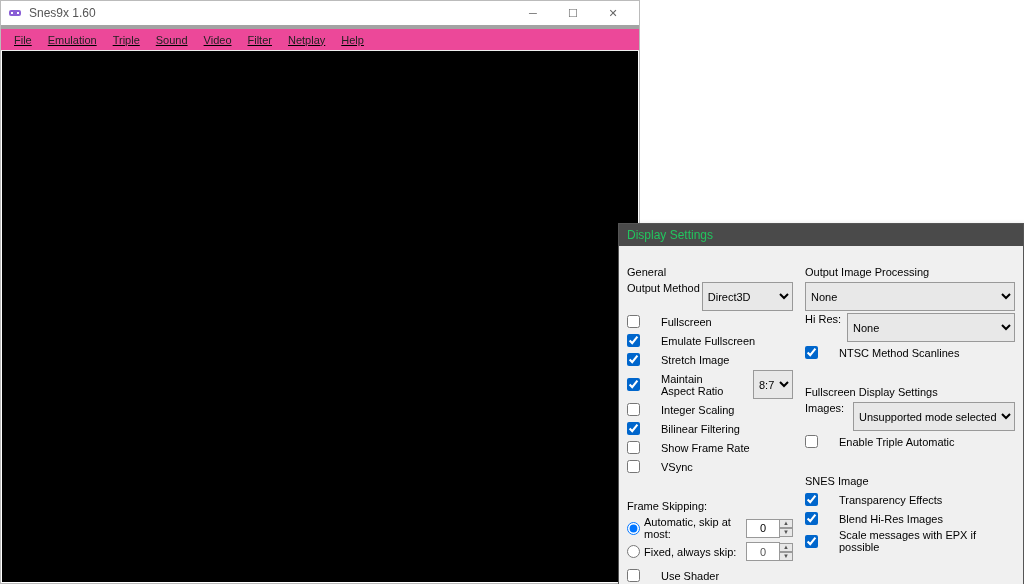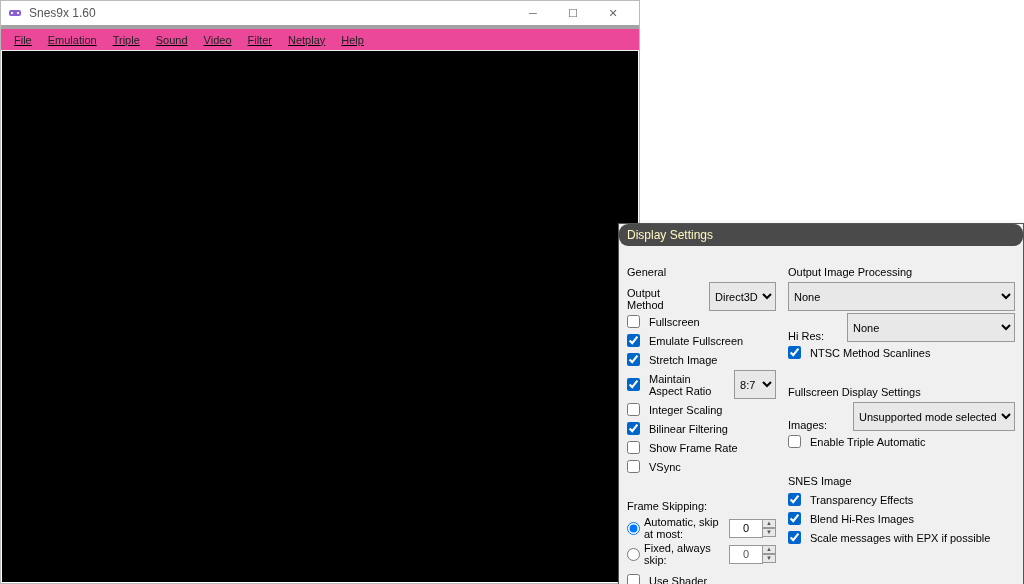--- a/index.html
+++ b/index.html
@@ -11,27 +11,27 @@
 .titlebar .icon { width: 16px; height: 16px; margin-right: 6px; display: flex; align-items: center; justify-content: center; }
 .titlebar .title { flex: 1; color: #555; font-size: 12px; }
 .titlebar .winbtns { display: flex; gap: 0; }
 .titlebar .winbtn { width: 40px; height: 24px; display: flex; align-items: center; justify-content: center; color: #666; cursor: default; }
 .menubar { height: 22px; display: flex; align-items: center; gap: 0; padding: 0 5px; background: #ec4899; border-bottom: 1px solid #eee; text-decoration: underline; }
 .menubar .menuitem { padding: 2px 8px; color: #222; cursor: default; }
 .viewport { position: absolute; top: 50px; left: 1px; right: 1px; bottom: 1px; background: #000; }
 
 
 .dialog { position: absolute; top: 223px; left: 618px; width: 406px; border: 1px solid #555; background: #f0f0f0; box-shadow: 2px 2px 6px rgba(0,0,0,0.2); }
-.dlg-title { height: 22px; background: #4a4a4a; color: #fef9c3; display: flex; align-items: center; padding: 0 8px; font-size: 12px; border-radius: 9px; }
+.dlg-title { height: 22px; background: #4a4a4a; color: #22c55e; display: flex; align-items: center; padding: 0 8px; font-size: 12px; }
 .dlg-body { padding: 6px 8px 8px 8px; }
 .cols { display: flex; gap: 12px; }
 .col { flex: 1; display: flex; flex-direction: column; gap: 2px; }
 .section-label { color: #000; margin-bottom: 2px; margin-top: 14px; }
-.row { display: flex; align-items: flex-end; gap: 19px; min-height: 17px; }
-.chk { display: flex; align-items: center; gap: 9px; min-height: 17px; }
+.row { display: flex; align-items: flex-start; gap: 2px; min-height: 17px; }
+.chk { display: flex; align-items: center; gap: 21px; min-height: 17px; }
 .chk input[type=checkbox] { width: 13px; height: 13px; accent-color: #0066cc; }
 .chk label, .row label, .radio label { color: #000; }
 select { height: 29px; border: 1px solid #999; background: #e8e8e8; font-size: 11px; padding: 0 1px; }
 input.spin { width: 34px; height: 19px; border: 1px solid #999; text-align: center; background: #fff; }
 .spinwrap { display: flex; align-items: center; }
 .spinbtns { display: flex; flex-direction: column; margin-left: -1px; }
 .spinbtns div { width: 14px; height: 9px; border: 1px solid #999; background: #e8e8e8; font-size: 6px; line-height: 7px; text-align: center; color: #555; cursor: default; }
 .radio { display: flex; align-items: center; gap: 4px; min-height: 18px; }
 .radio input[type=radio] { width: 13px; height: 13px; }
 hr.sep { border: none; border-top: 1px solid transparent; margin: 3px 0; }

